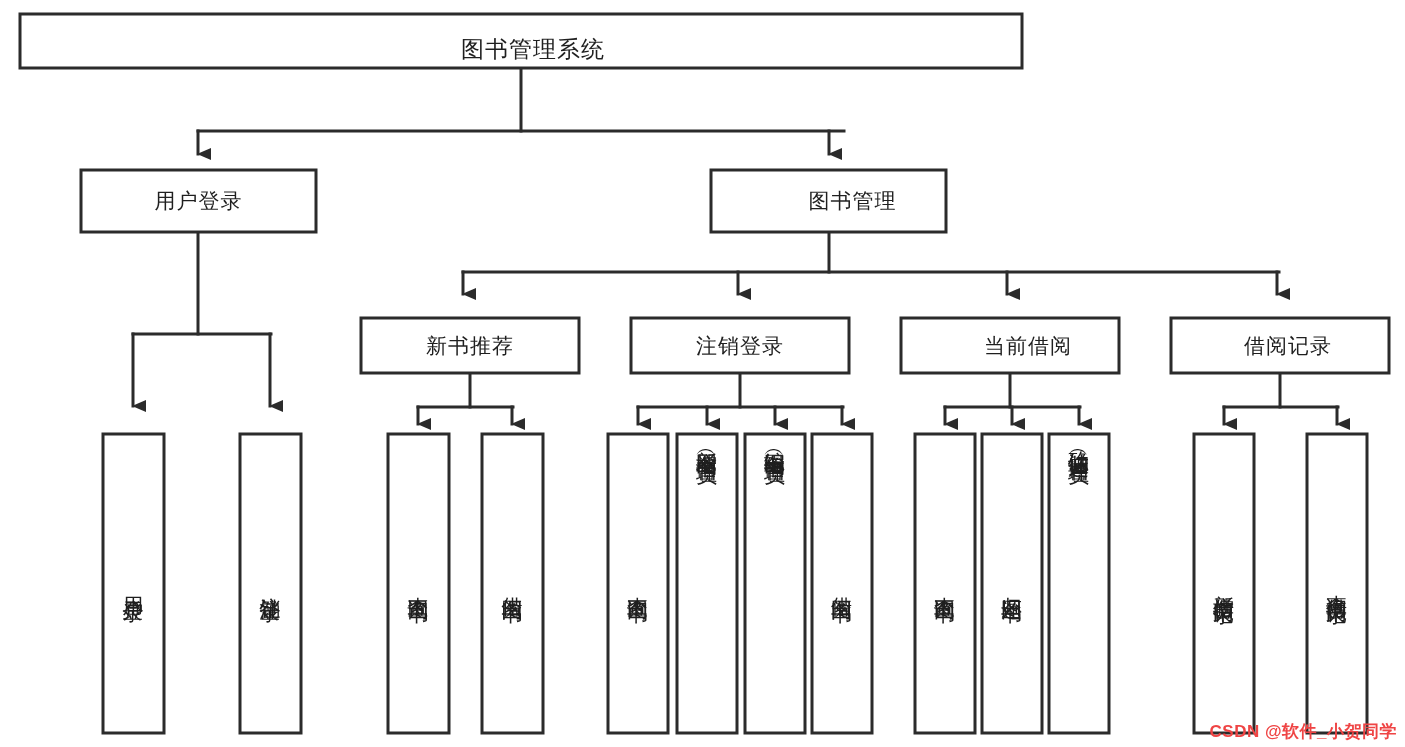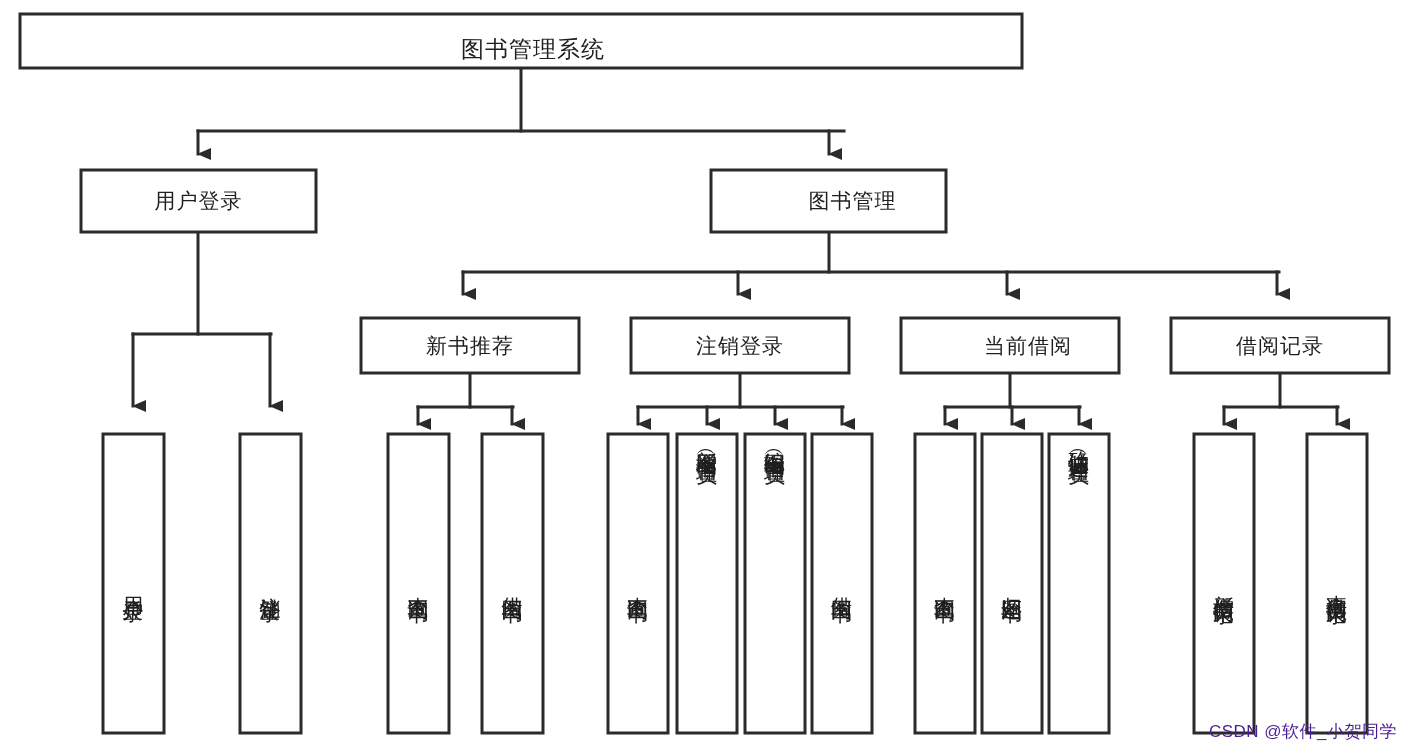--- a/index.html
+++ b/index.html
@@ -63,24 +63,25 @@
     text-orientation: upright;
     letter-spacing: 2px;
     line-height: 1;
     pointer-events: none;
   }
   .watermark {
     position: absolute;
     right: 8px;
     bottom: 4px;
     font-size: 17px;
-    color: #4c1d95;
+    color: #ef4444;
     letter-spacing: 0.5px;
     white-space: nowrap;
     pointer-events: none;
+    font-weight: bold;
   }
 </style>
 </head>
 <body>
 
 <div id="diagram-root">
 
   <svg id="tree-svg" viewBox="0 0 1405 747">
     <defs>
       <marker id="arrow" viewBox="0 0 12 14" refX="6" refY="13" markerWidth="12" markerHeight="14" orient="auto-start-reverse" markerUnits="userSpaceOnUse">
@@ -162,21 +163,21 @@
   <div class="node-label-h" style="left:81px; top:170px; width:235px; height:62px;">用户登录</div>
 
   <div class="node-label-h" style="left:711px; top:170px; width:283px; height:62px;">图书管理</div>
 
   <div class="node-label-h" style="left:361px; top:318px; width:218px; height:55px;">新书推荐</div>
 
   <div class="node-label-h" style="left:631px; top:318px; width:218px; height:55px;">注销登录</div>
 
   <div class="node-label-h" style="left:901px; top:318px; width:254px; height:55px;">当前借阅</div>
 
-  <div class="node-label-h" style="left:1171px; top:318px; width:218px; height:55px;">借阅记录</div>
+  <div class="node-label-h" style="left:1171px; top:318px; width:218px; height:55px;padding-left:8px;">借阅记录</div>
 
   <div class="node-label-v" style="left:103px; top:434px; width:61px; height:299px;">用户登录</div>
   <div class="node-label-v" style="left:240px; top:434px; width:61px; height:299px;">注销登录</div>
 
   <div class="node-label-v" style="left:388px; top:434px; width:61px; height:299px;">查询图书</div>
   <div class="node-label-v" style="left:482px; top:434px; width:61px; height:299px;">借阅图书</div>
 
   <div class="node-label-v" style="left:608px; top:434px; width:60px; height:299px;">查询图书</div>
   <div class="node-label-v" style="left:677px; top:434px; width:60px; height:299px; justify-content:flex-start;">新增图书（管理员）</div>
   <div class="node-label-v" style="left:745px; top:434px; width:60px; height:299px; justify-content:flex-start;">编辑图书（管理员）</div>

